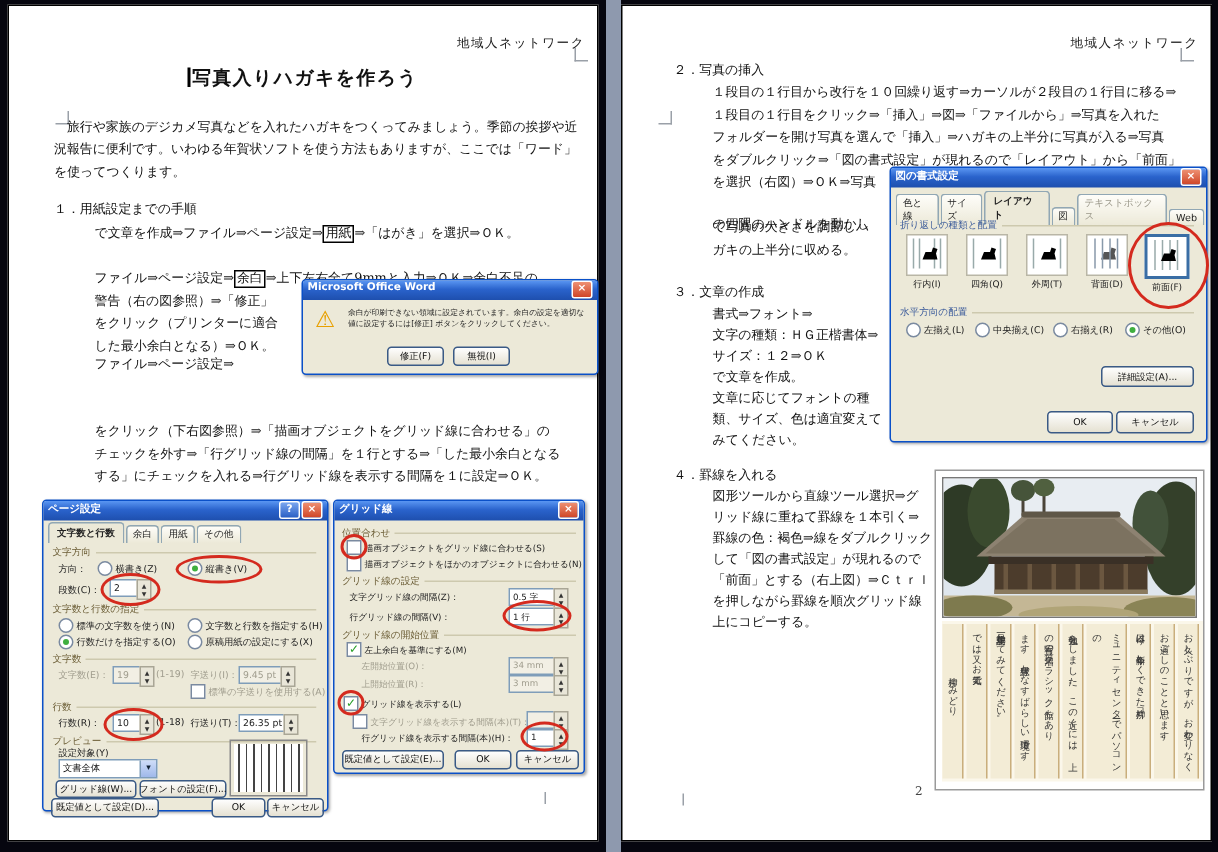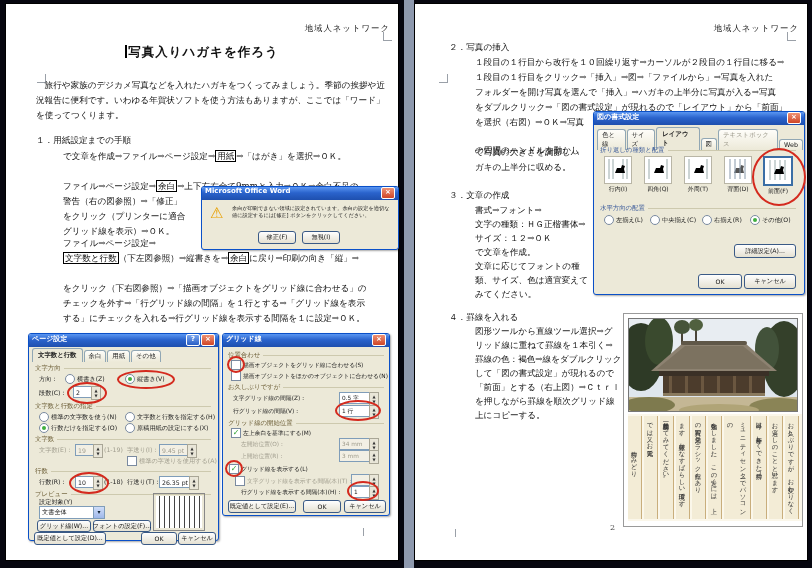--- a/index.html
+++ b/index.html
@@ -90,25 +90,24 @@
     <div class="cm tr" style="left:377px;top:28px"></div>
     <div class="tick" style="left:357px;top:524px"></div>
     <div class="hdr">地域人ネットワーク</div>
     <div class="doc-title"><span class="tbar"></span><span>写真入りハガキを作ろう</span></div>
     <div class="para">　旅行や家族のデジカメ写真などを入れたハガキをつくってみましょう。季節の挨拶や近況報告に便利です。いわゆる年賀状ソフトを使う方法もありますが、ここでは「ワード」を使ってつくります。</div>
     <div class="ln" style="left:30px;top:130px">１．用紙設定までの手順</div>
     <div class="ln" style="left:57px;top:146px"><span>で文章を作成⇒ファイル⇒ページ設定⇒</span><span class="bx">用紙</span><span>⇒「はがき」を選択⇒ＯＫ。</span></div>
     <div class="ln" style="left:57px;top:176px"><span>ファイル⇒ページ設定⇒</span><span class="bx">余白</span><span>⇒上下左右全て9mmと入力⇒ＯＫ⇒余白不足の</span></div>
     <div class="ln" style="left:57px;top:191px">警告（右の図参照）⇒「修正」</div>
     <div class="ln" style="left:57px;top:206px">をクリック（プリンターに適合</div>
-    <div class="ln" style="left:57px;top:221px">グリッド線を表示）⇒ＯＫ。</div>
+    <div class="ln" style="left:57px;top:221px">した最小余白となる）⇒ＯＫ。</div>
     <div class="ln" style="left:57px;top:233px">ファイル⇒ページ設定⇒</div>
-    <div class="ln" style="left:57px;top:248px"><span class="bx">文字数と行数</span><span>（下左図参照）⇒縦書きを⇒</span><span class="bx">余白</span><span>に戻り⇒印刷の向き「縦」⇒</span></div>
     <div class="ln" style="left:57px;top:278px">をクリック（下右図参照）⇒「描画オブジェクトをグリッド線に合わせる」の</div>
-    <div class="ln" style="left:57px;top:293px">チェックを外す⇒「行グリッド線の間隔」を１行とする⇒「グリッド線を表示</div>
+    <div class="ln" style="left:57px;top:293px">チェックを外す⇒「行グリッド線の間隔」を１行とする⇒「した最小余白となる</div>
     <div class="ln" style="left:57px;top:308px">する」にチェックを入れる⇒行グリッド線を表示する間隔を１に設定⇒ＯＫ。</div>
     <div class="pageno" style="left:198px;top:523px">1</div>
 
     <div class="dlg" style="left:195px;top:182px;width:196px;height:62px">
       <div class="tb">
           <span>Microsoft Office Word</span>
         <span class="tbtns">
             <span class="xbtn">×</span>
           </span>
         </div>
@@ -223,21 +222,21 @@
         </div>
       <div class="sect" style="left:5px;top:17px;width:156px;overflow:hidden">位置合わせ</div>
       <div class="cbrow" style="left:8px;top:26px;font-size:5.8px">
           <span class="cb"></span>
           <span>描画オブジェクトをグリッド線に合わせる(S)</span>
         </div>
       <div class="cbrow" style="left:8px;top:37px;font-size:5.8px">
           <span class="cb"></span>
           <span>描画オブジェクトをほかのオブジェクトに合わせる(N)</span>
         </div>
-      <div class="sect" style="left:5px;top:49px;width:156px;overflow:hidden">お久しぶりですが</div>
+      <div class="sect" style="left:5px;top:49px;width:156px;overflow:hidden">グリッド線の設定</div>
       <div class="lab" style="left:10px;top:60px;font-size:5.8px">文字グリッド線の間隔(Z)：</div>
       <div class="fld" style="left:116px;top:58px;width:28px;font-size:5.8px">0.5 字</div>
       <div class="sp" style="left:146px;top:58px">
           <span>▲</span>
           <span>▼</span>
         </div>
       <div class="lab" style="left:10px;top:73px;font-size:5.8px">行グリッド線の間隔(V)：</div>
       <div class="fld" style="left:116px;top:71px;width:28px;font-size:5.8px">1 行</div>
       <div class="sp" style="left:146px;top:71px">
           <span>▲</span>

